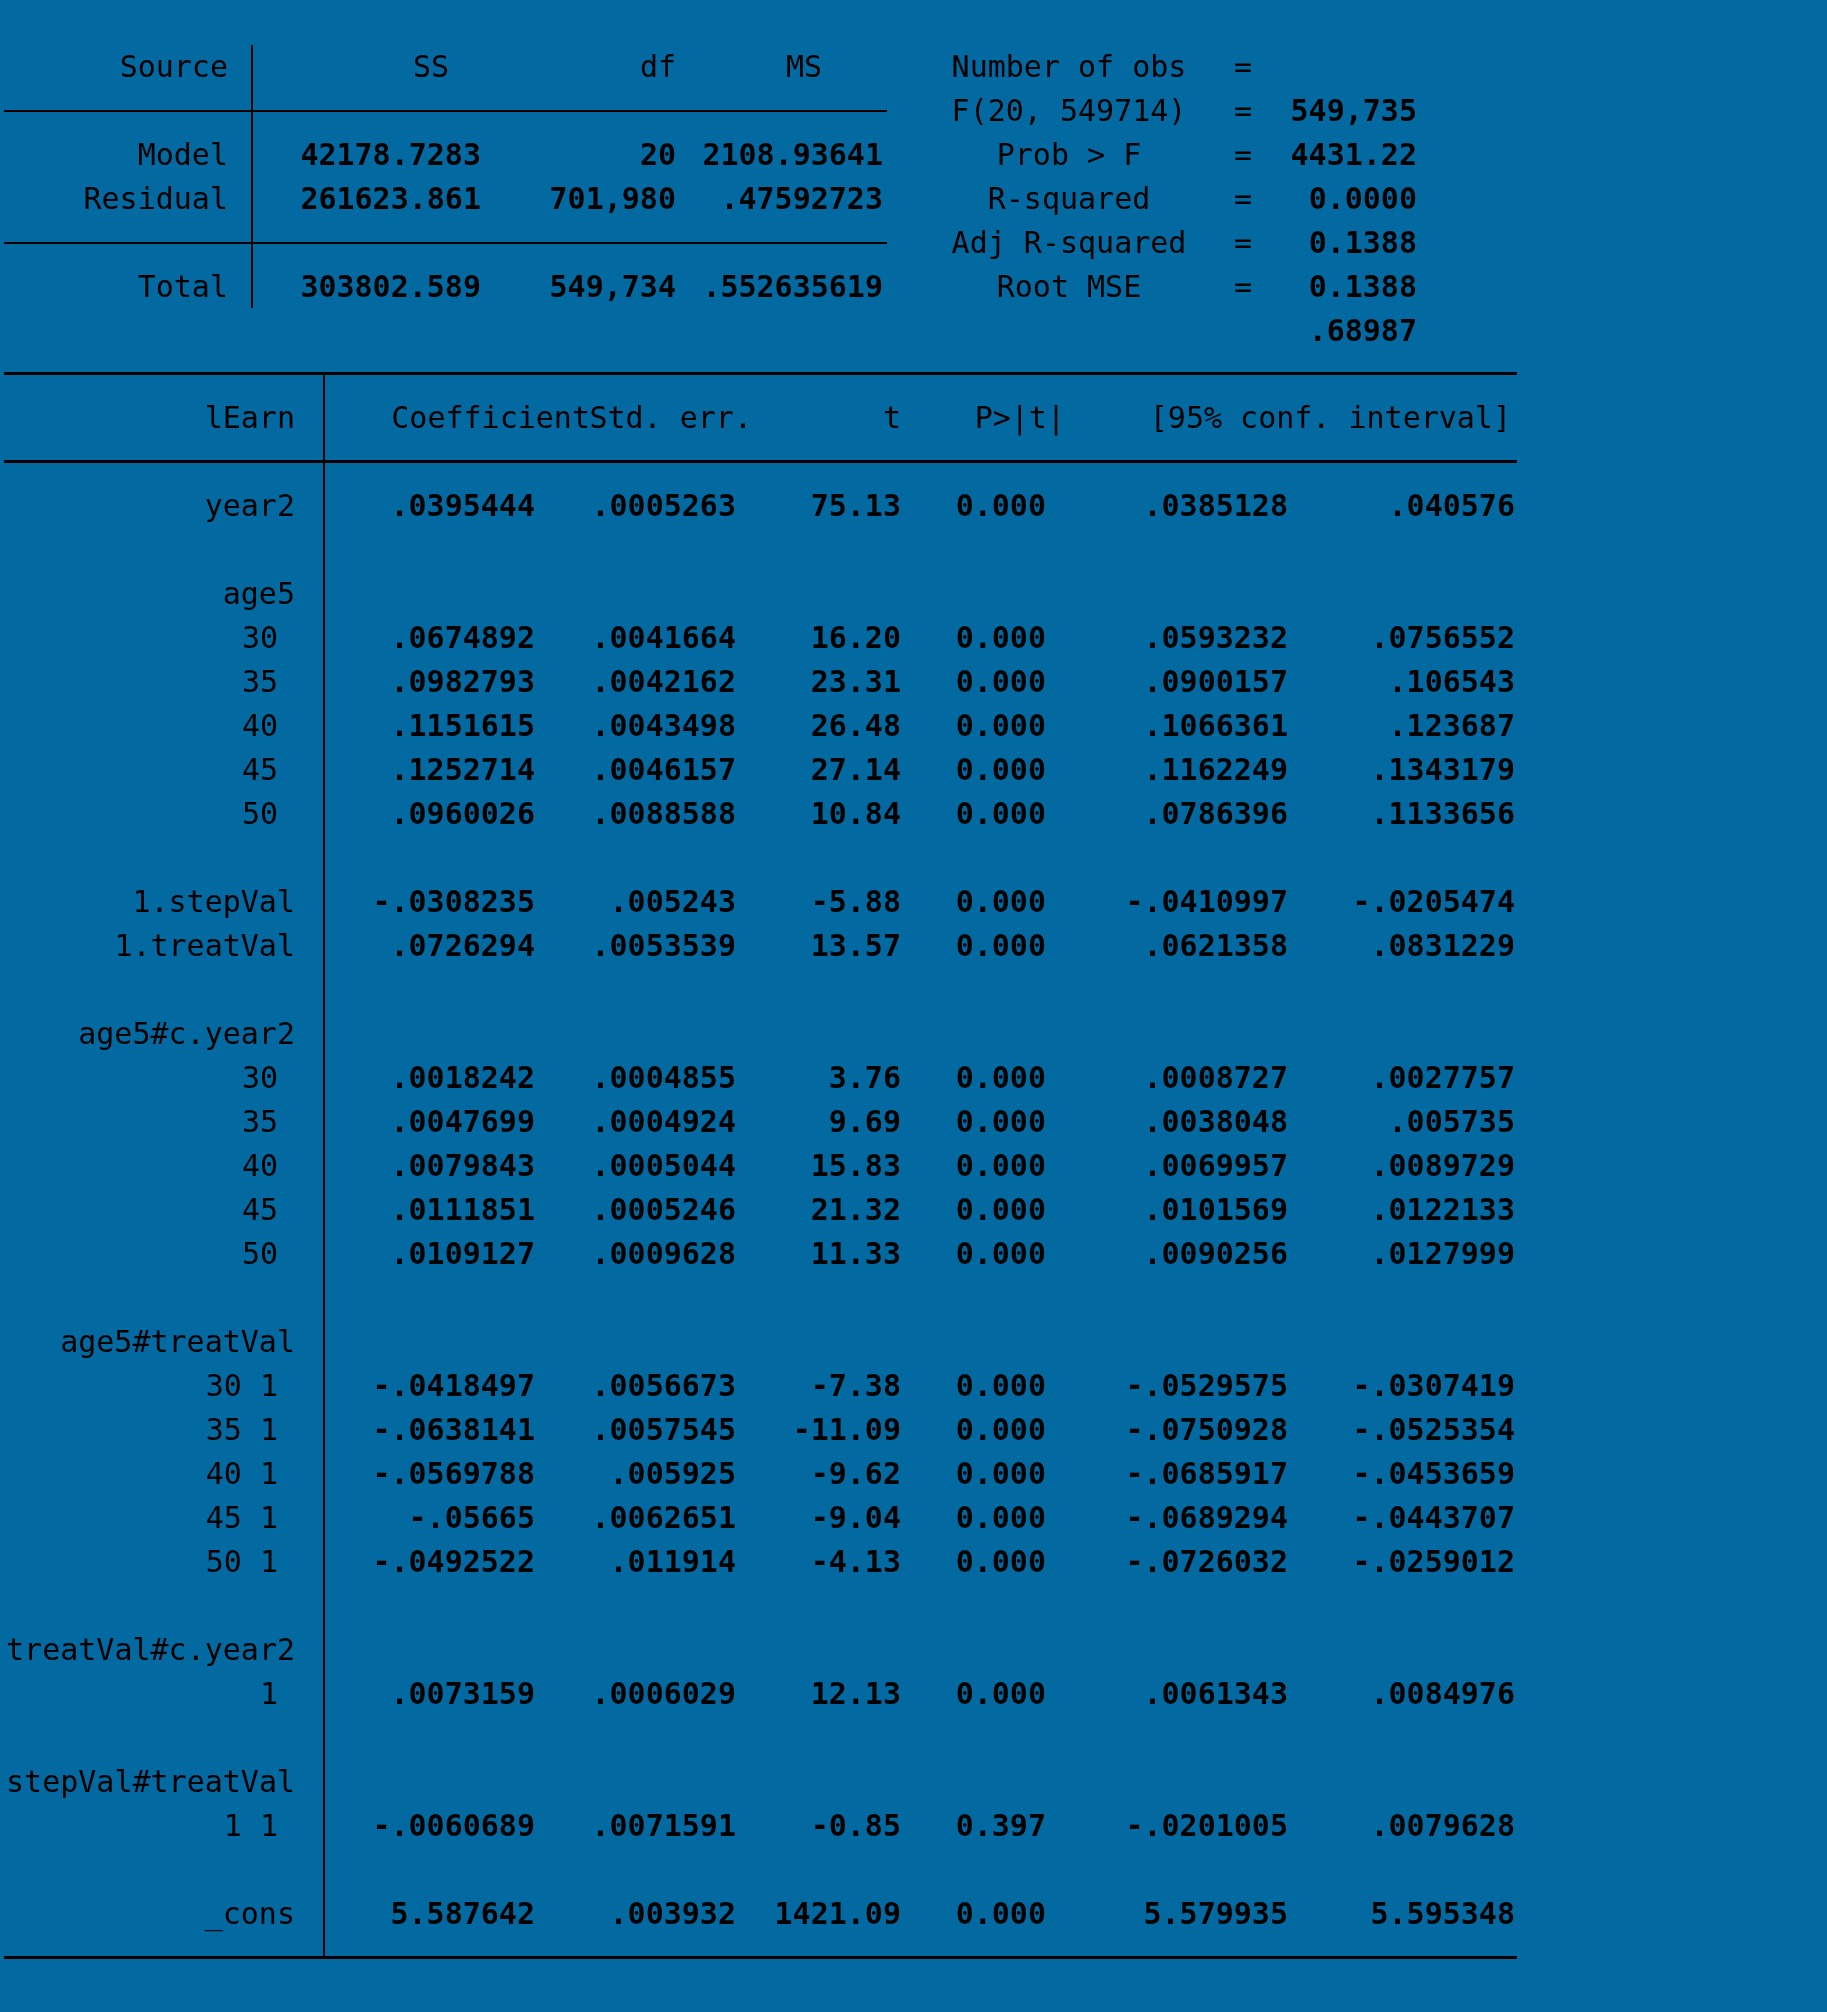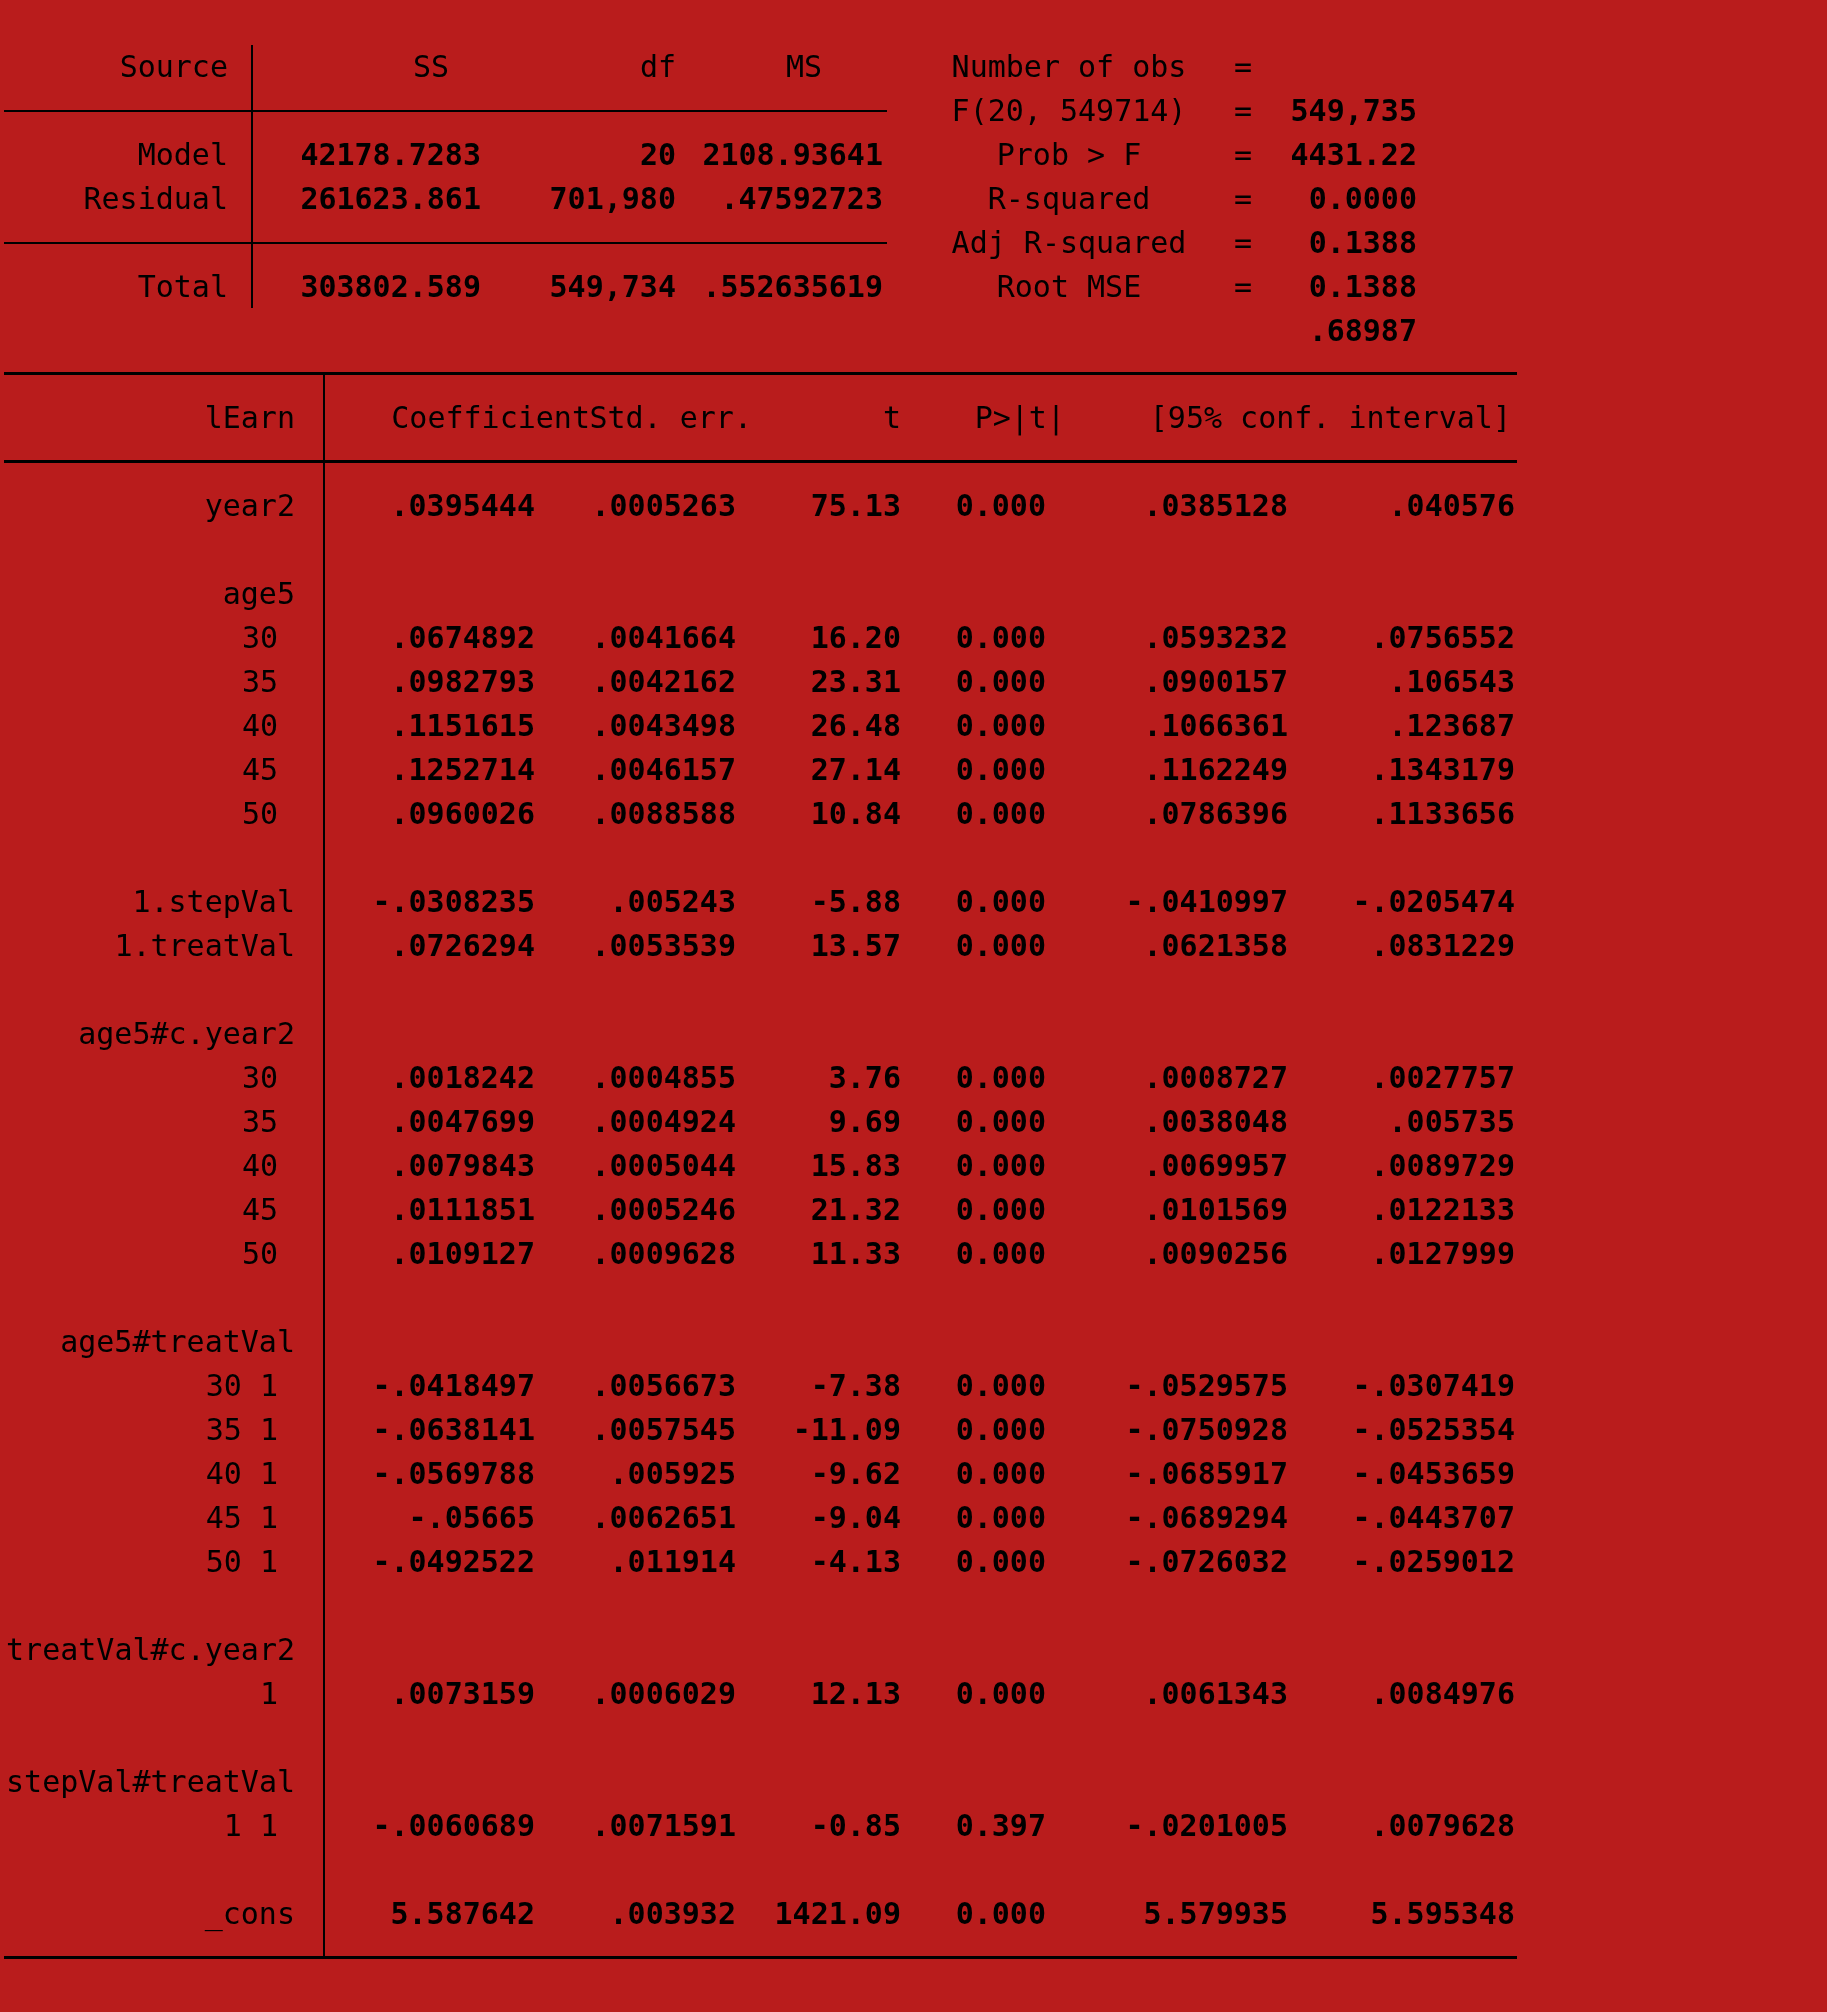--- a/index.html
+++ b/index.html
@@ -1,16 +1,16 @@
 <!DOCTYPE html>
 <html style="font-size:14.6px"><head>
 <meta charset="utf-8">
 <style>
   html,body{margin:0;padding:0;background:#fff;}
-  .page{position:relative;width:1827px;height:2012px;background:#b91c1c;color:#000;
+  .page{position:relative;width:1827px;height:2012px;background:#0369a1;color:#000;
         font-family:"DejaVu Sans Mono",monospace;font-size:30px;overflow:hidden;}
   .sec{position:absolute;left:0;width:1827px;}
   .ln{position:relative;height:44px;}
   .c{position:absolute;top:0;height:44px;line-height:44px;text-align:right;white-space:pre;}
   .num{font-weight:bold;}
   
   .hr{position:absolute;left:3.7px;background:#000;}
   .hr-a{width:883px;height:1.8px;top:21px;}
   .hr-c{width:1513px;height:2.7px;top:20px;}
   

